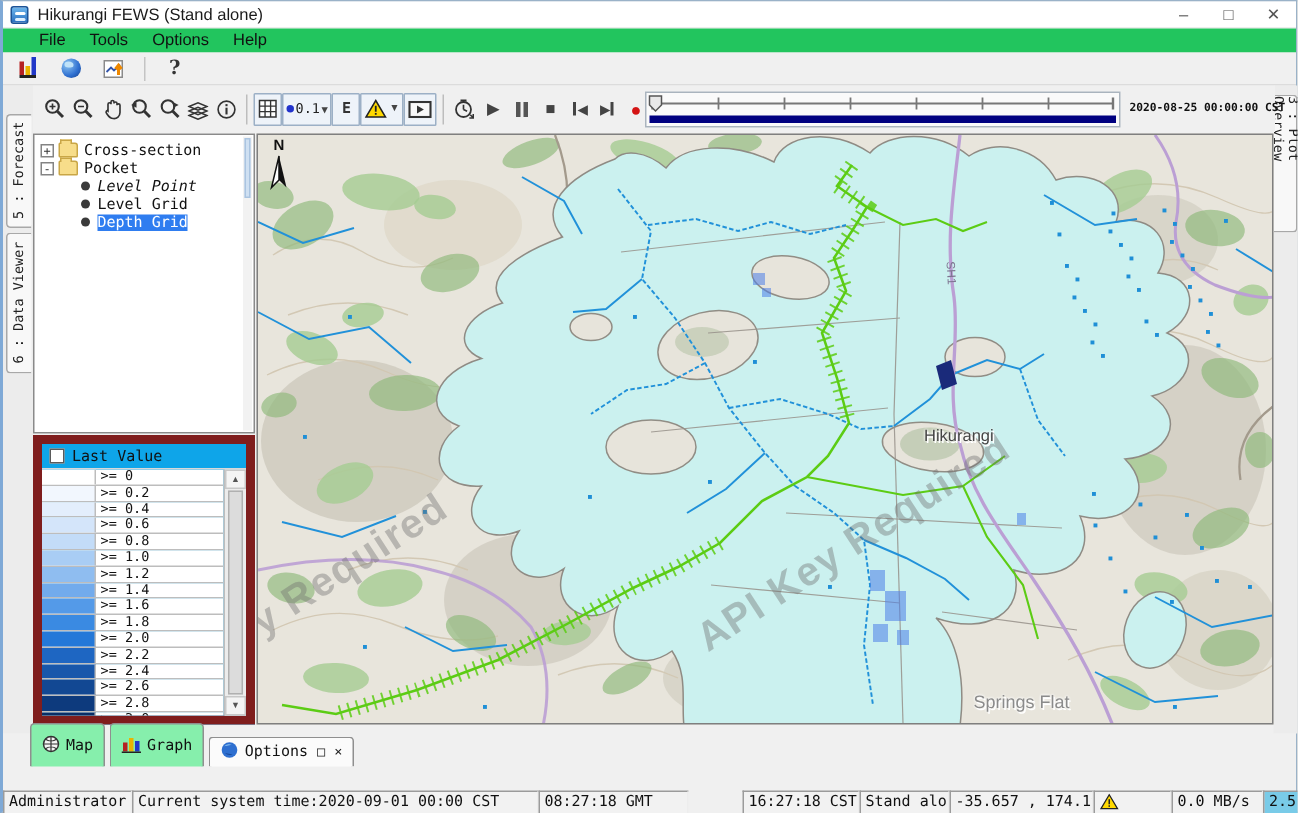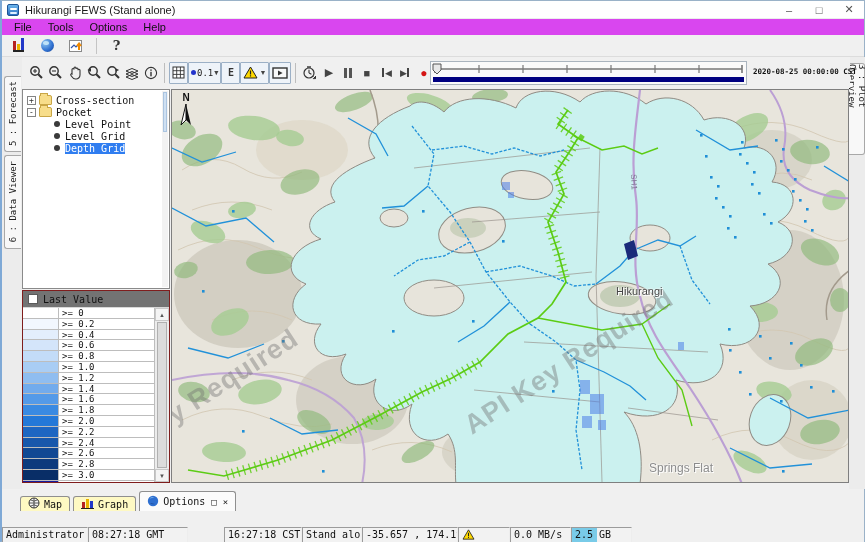--- a/index.html
+++ b/index.html
@@ -10,21 +10,21 @@
   
   .titlebar{position:absolute;left:0;top:0;width:100%;height:18px;background:#fff;display:flex;align-items:center;border-bottom:1px solid #ececec}
   .app-icon{width:12px;height:12px;margin:0 6px 0 5px;background:linear-gradient(#6db6ec,#2a6fc0);border:1px solid #1c5396;border-radius:2px;position:relative}
   .app-icon::before{content:"";position:absolute;left:2px;top:3px;width:7px;height:2px;background:#fff;border-radius:1px}
   .app-icon::after{content:"";position:absolute;left:2px;top:7px;width:7px;height:2px;background:#dff0ff;border-radius:1px}
   .title-text{font-size:11px;color:#1a1a1a}
   .win-controls{margin-left:auto;display:flex}
   .win-btn{width:30px;height:17px;display:flex;align-items:center;justify-content:center;font-size:11px;color:#555}
 
   
-  .menubar{position:absolute;left:0;top:18px;width:100%;height:16px;background:#d946ef;display:flex;align-items:center;font-size:11px;padding-left:4px}
+  .menubar{position:absolute;left:0;top:18px;width:100%;height:16px;background:#22c55e;display:flex;align-items:center;font-size:11px;padding-left:16px}
   .menu-item{padding:1px 8px;color:#111}
 
   
   .toolbar1{position:absolute;left:0;top:34px;width:100%;height:22px;background:#f0f0f0;border-bottom:1px solid #dcdcdc;display:flex;align-items:center;padding-left:7px;gap:10px}
   .bars-ico{display:flex;align-items:flex-end;gap:1px;height:13px;border-bottom:2px solid #222;padding-bottom:0}
   .bars-ico i{display:block;width:3px}
   .help-q{font-weight:bold;font-size:13px;color:#222;font-family:"DejaVu Serif",serif}
   .globe-ico{width:13px;height:13px;border-radius:50%;background:radial-gradient(circle at 4px 4px,#8ec6f2,#2e6fd0 60%,#173d86);position:relative}
   .globe-ico::after{content:"";position:absolute;left:2px;top:2px;width:6px;height:4px;background:#bfe2f8;border-radius:50% 60% 40% 50%}
   .chartarrow-ico{position:relative;width:16px;height:14px}
@@ -63,21 +63,21 @@
   .tree-row{display:flex;align-items:center;height:12px;font:10px "DejaVu Sans Mono",monospace;color:#111;white-space:pre}
   .expander{width:9px;height:9px;border:1px solid #848484;background:#fff;font:8px/7px "DejaVu Sans Mono",monospace;text-align:center;margin-right:3px;color:#333;flex:none}
   .folder{width:13px;height:10px;background:#f7dd8a;border:1px solid #c9a646;border-radius:1px 2px 1px 1px;margin-right:4px;flex:none;position:relative}
   .folder::before{content:"";position:absolute;left:0;top:-3px;width:6px;height:2px;background:#f7dd8a;border:1px solid #c9a646;border-bottom:none}
   .bullet{width:6px;height:6px;border-radius:50%;background:#3a3a3a;margin:0 5px 0 1px;flex:none}
   .sel{background:#2f7df0;color:#fff}
   .tree-scroll{position:absolute;right:1px;top:1px;bottom:1px;width:6px;background:#f2f2f2}
   .tree-scroll i{display:block;margin:1px;height:40px;background:#cfe0f2;border:1px solid #aac4e0}
 
   
-  .legend{position:absolute;left:20px;top:289px;width:148px;height:193px;background:#737373;border:1px solid #7f1d1d}
+  .legend{position:absolute;left:20px;top:289px;width:148px;height:193px;background:#0ea5e9;border:6px solid #7f1d1d}
   .leg-head{height:17px;display:flex;align-items:center;font:10px "DejaVu Sans Mono",monospace;color:#111;padding-left:5px;gap:5px;border-bottom:1px solid #d8d8d8}
   .checkbox{width:10px;height:10px;border:1px solid #5a5a5a;background:#fff;flex:none}
   .leg-rows{position:absolute;left:0;top:17px;right:15px;bottom:0;overflow:hidden}
   .leg-row{height:10.8px;display:flex;border-bottom:1px solid #bdbdbd;background:#fff}
   .swatch{width:36px;border-right:1px solid #bdbdbd;flex:none}
   .leg-label{font:9px/10px "DejaVu Sans Mono",monospace;color:#111;padding-left:3px}
   .leg-scroll{position:absolute;right:0;top:17px;bottom:0;width:15px;background:#ececec;border-left:1px solid #bdbdbd;display:flex;flex-direction:column}
   .scroll-btn{height:13px;display:flex;align-items:center;justify-content:center;font-size:6px;color:#555;background:#f4f4f4;border:1px solid #c8c8c8}
   .scroll-thumb{flex:1;margin:1px 2px;background:#dcdcdc;border:1px solid #b0b0b0}
 
@@ -90,21 +90,21 @@
   .lbl-town{left:444px;top:195px;font-size:11px;color:#454545}
   .lbl-area{left:477px;top:371px;font-size:12px;color:#8b8b8b}
   .lbl-road{left:466px;top:84px;font-size:8px;color:#7d7490;transform:rotate(87deg);transform-origin:left top;text-shadow:none}
   .time-lab{position:absolute;right:7px;top:359px;font:bold 10px "DejaVu Sans Mono",monospace;color:#0d0d0d;text-shadow:0 0 2px #eee}
   .scalebar{position:absolute;left:6px;top:362px;width:250px;height:18px;font:bold 9px "Liberation Sans",sans-serif;color:#111}
   .scalebar .num{position:absolute;top:0;text-shadow:0 0 2px #fff}
   .scalebar .seg{position:absolute;top:10px;height:5px;border:1px solid #111}
 
   
   .bottomtabs{position:absolute;left:0;top:488px;width:100%;height:22px;background:#f0f0f0;display:flex;align-items:flex-end;padding-left:18px;gap:3px}
-  .btab{height:15px;display:flex;align-items:center;gap:4px;padding:0 7px;border:1px solid #8f8f8f;border-bottom:none;border-radius:3px 3px 0 0;background:#fef9c3;font:10px "DejaVu Sans Mono",monospace;color:#111}
+  .btab{height:29px;display:flex;align-items:center;gap:4px;padding:0 7px;border:1px solid #8f8f8f;border-bottom:none;border-radius:3px 3px 0 0;background:#86efac;font:10px "DejaVu Sans Mono",monospace;color:#111}
   .btab.active{height:20px;background:#fbfbfb}
   .tabctl{font-size:9px;color:#222;margin-left:2px}
   .logsrow{position:absolute;left:0;top:510px;width:100%;height:16px;background:#f0f0f0}
   .logs-btn{position:absolute;left:25px;top:0;height:14px;padding:0 6px;border:1px solid #8a8a8a;background:#f5f5f5;font:9px/12px "DejaVu Sans Mono",monospace;color:#111;border-radius:2px;box-shadow:inset 1px 1px 0 #fff}
 
   
   .statusbar{position:absolute;left:0;top:526px;width:100%;height:16px;background:#f0f0f0;display:flex}
   .sseg{height:16px;border:1px solid;border-color:#9b9b9b #ededed #ededed #9b9b9b;font:10px/13px "DejaVu Sans Mono",monospace;color:#111;padding-left:3px;white-space:pre;overflow:hidden;flex:none;background:#f2f2f2}
 </style>
 </head>
@@ -280,21 +280,21 @@
     </span>
     <span class="tl-date">2020-08-25 00:00:00 CST</span>
   </div>
 
   <div class="tree">
     <div class="tree-scroll">
         <i></i>
       </div>
   <div class="tree-row" style="padding-left: 4px;"><span class="expander">+</span><span class="folder"></span><span>Cross-section</span></div>
       <div class="tree-row" style="padding-left: 4px;"><span class="expander">-</span><span class="folder"></span><span>Pocket</span></div>
-      <div class="tree-row" style="padding-left: 30px;"><span class="bullet"></span><span>Level Point</span></div>
+      <div class="tree-row" style="padding-left: 30px; font-style: italic;"><span class="bullet"></span><span>Level Point</span></div>
       <div class="tree-row" style="padding-left: 30px;"><span class="bullet"></span><span>Level Grid</span></div>
       <div class="tree-row" style="padding-left: 30px;"><span class="bullet"></span><span class="sel">Depth Grid</span></div>
     </div>
 
   <div class="legend">
     <div class="leg-head">
       <span class="checkbox"></span>
       <span>Last Value</span>
     </div>
     <div class="leg-rows">
@@ -614,20 +614,21 @@
             <path d="M3,8 a4,3 0 0 0 5,1 z" fill="#1a4a9a"></path>
           </svg></span>
         <span>Options</span>
         <span class="tabctl">□</span>
         <span class="tabctl">×</span>
       </span>
     </div>
 
   <div class="statusbar">
       <span class="sseg" style="width: 86px;">Administrator</span>
+      <span class="sseg" style="width: 271px;">Current system time:2020-09-01 00:00 CST</span>
       <span class="sseg" style="width: 100px;">08:27:18 GMT</span>
       <span class="sseg" style="width: 78px; margin-left: 36px;">16:27:18 CST</span>
       <span class="sseg" style="width: 60px;">Stand alone</span>
       <span class="sseg" style="width: 96px;">-35.657 , 174.199</span>
       <span class="sseg" style="width: 52px;"><svg width="13" height="11" viewBox="0 0 15 13" style="margin-top:1px">
           <path d="M7.5,1 L14,12 H1 Z" fill="#ffd900" stroke="#222"></path>
           <rect x="6.9" y="4.5" width="1.2" height="4" fill="#222"></rect>
           <rect x="6.9" y="9.3" width="1.2" height="1.2" fill="#222"></rect>
         </svg></span>
       <span class="sseg" style="width: 61px;">0.0 MB/s</span>

